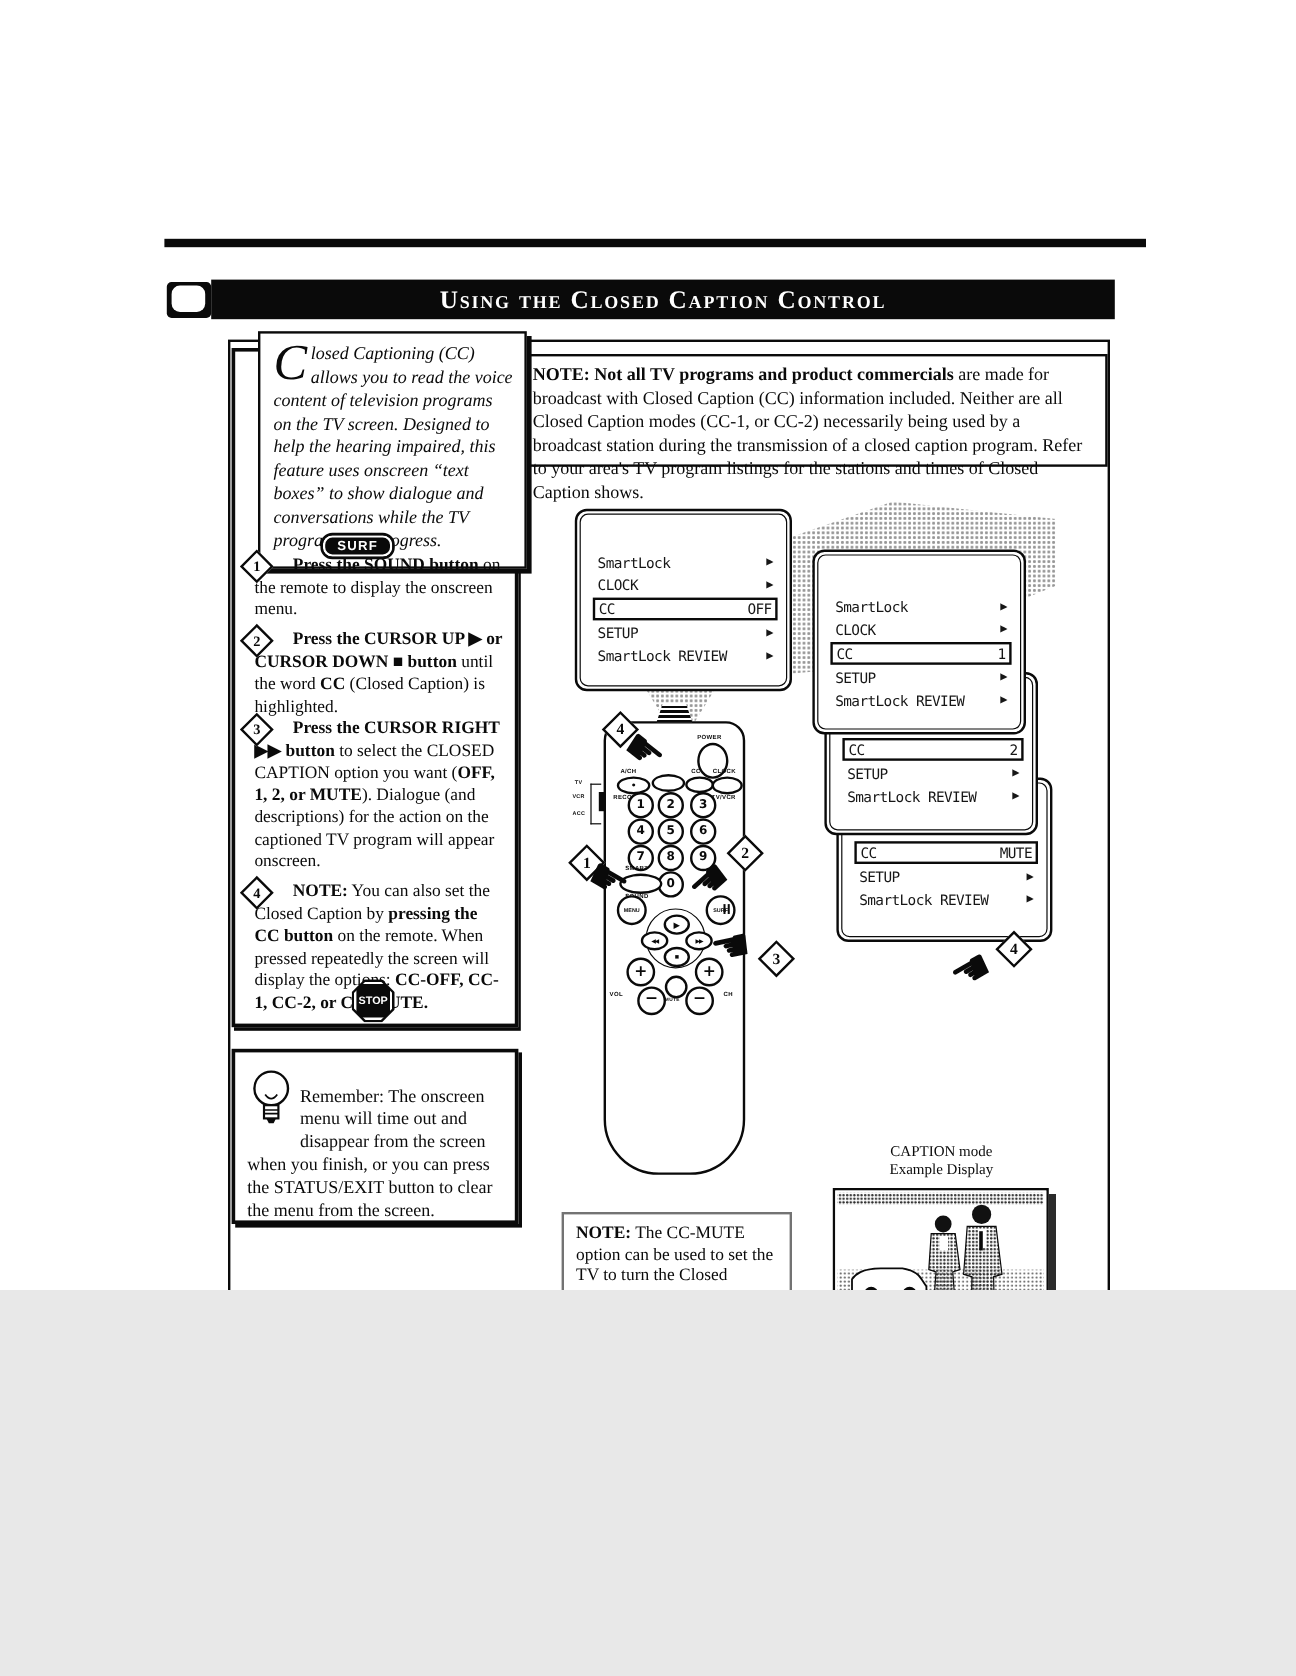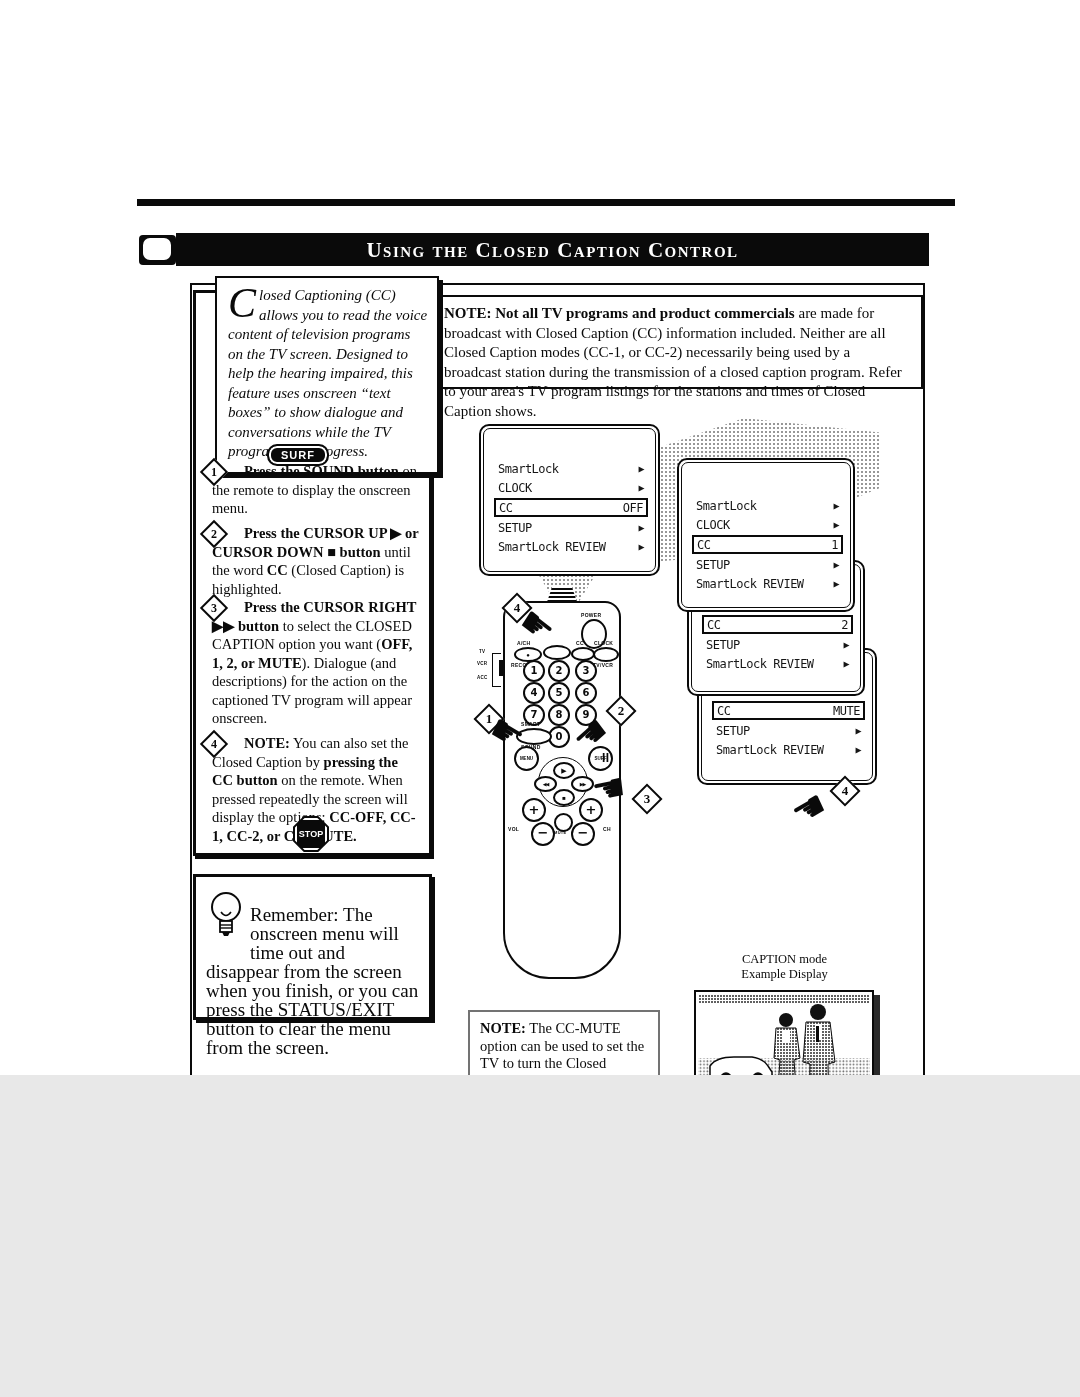--- a/index.html
+++ b/index.html
@@ -43,21 +43,21 @@
   .stop-octo .in{position:absolute;left:2px;top:2px;width:32px;height:32px;
              clip-path:polygon(30% 0,70% 0,100% 30%,100% 70%,70% 100%,30% 100%,0 70%,0 30%);
              background:#0a0a0a;box-shadow:inset 0 0 0 2px #fff;color:#fff;text-align:center;
              line-height:32px;font-size:9px;font-weight:bold;font-family:"Liberation Sans",sans-serif;}
 
   .smart-help{left:193px;top:874px;width:233px;height:140px;border:3px solid #0a0a0a;
               box-shadow:3px 3px 0 #0a0a0a;background:#fff;}
   .sh-head{position:absolute;left:0;top:0;right:0;height:26px;background:#0a0a0a;color:#fff;
            font-variant:small-caps;font-weight:bold;font-size:16px;line-height:26px;
            padding-left:64px;letter-spacing:1px;}
-  .sh-body{position:absolute;left:10px;top:28px;right:8px;font-size:19px;line-height:19px;}
+  .sh-body{position:absolute;left:10px;top:28px;right:8px;font-size:15px;line-height:19px;}
   .sh-bulb{position:absolute;left:6px;top:4px;width:48px;height:64px;z-index:3;}
   .sh-float{float:left;width:44px;height:44px;}
 
   
   .note-top{left:432px;top:295px;width:467px;height:76px;border:2px solid #0a0a0a;
             padding:7px 10px;font-size:15px;line-height:19.5px;}
   .note-bottom{left:468px;top:1010px;width:168px;height:120px;border:2px solid #737373;
             padding:8px 10px;font-size:14.5px;line-height:17.5px;}
 
   

